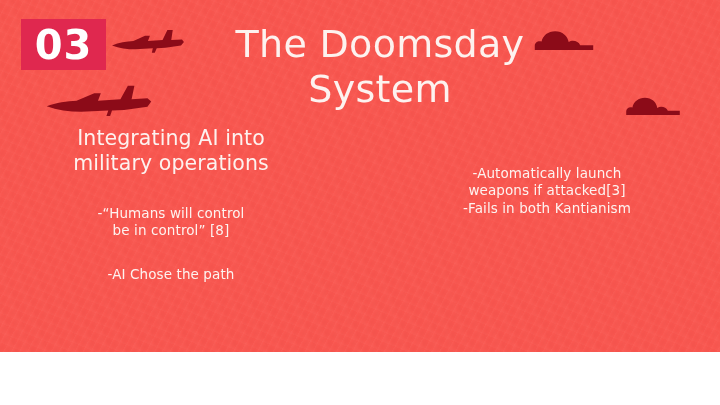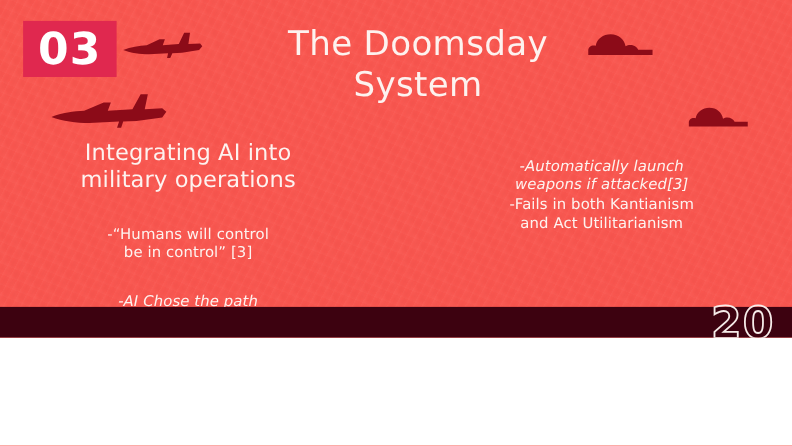--- a/index.html
+++ b/index.html
@@ -8,21 +8,21 @@
   }
   body {
     width: 720px;
     height: 405px;
     overflow: hidden;
     font-family: "Liberation Sans", sans-serif;
   }
   #slide {
     position: relative;
     width: 720px;
-    height: 307px;
+    height: 352px;
     background: #f9564f;
     overflow: hidden;
   }
   
   #texture {
     position: absolute;
     inset: 0;
     pointer-events: none;
     opacity: 0.10;
     background-image:
@@ -63,21 +63,21 @@
   #cloud-right     { left: 624px; top: 95px; width: 58px; height: 22px; }
 
   
   #slide-title {
     position: absolute;
     left: 170px;
     top: 22px;
     width: 420px;
     text-align: center;
     color: #fdf2ef;
-    font-size: 31px;
+    font-size: 38px;
     font-weight: 400;
     line-height: 1.18;
     letter-spacing: 0.3px;
     font-family: "DejaVu Sans", sans-serif;
   }
   #slide-title .tline { display: block; }
 
   
   .column {
     position: absolute;
@@ -102,22 +102,22 @@
     color: #fdf3f0;
     font-size: 13.5px;
     font-weight: 400;
     line-height: 1.28;
     letter-spacing: 0.1px;
     font-family: "DejaVu Sans", sans-serif;
   }
   .bullet .bline { display: block; }
 
   #column-left  .bullet-1 { margin-top: 29px; }
-  #column-left  .bullet-2 { margin-top: 26px; font-style: italic; }
-  #column-right .bullet-1 { margin-top: 17px; font-style: italic; }
+  #column-left  .bullet-2 { margin-top: 26px; }
+  #column-right .bullet-1 { margin-top: 39px; }
   #column-right .bullet-2 { }
 
   
   #footer-bar {
     position: absolute;
     left: 0;
     bottom: 0;
     width: 720px;
     height: 28px;
     background: #3d0210;
@@ -172,35 +172,31 @@
     <span class="tline">System</span>
   </div>
 
   <div class="column" id="column-left">
     <div class="col-heading">
       <span class="hline">Integrating AI into</span>
       <span class="hline">military operations</span>
     </div>
     <div class="bullet bullet-1">
       <span class="bline">-“Humans will control</span>
-      <span class="bline">be in control” [3]</span>
+      <span class="bline">be in control” [8]</span>
     </div>
     <div class="bullet bullet-2">
       <span class="bline">-AI Chose the path</span>
     </div>
   </div>
 
   <div class="column" id="column-right">
     <div class="bullet bullet-1">
       <span class="bline">-Automatically launch</span>
       <span class="bline">weapons if attacked[3]</span>
     </div>
     <div class="bullet bullet-2">
       <span class="bline">-Fails in both Kantianism</span>
-      <span class="bline">and Act Utilitarianism</span>
-    </div>
-  </div>
-
-  <div id="footer-bar">
-    <span id="page-number">20</span>
-  </div>
+    </div>
+  </div>
+
 
 </div>
 
 </body></html>

